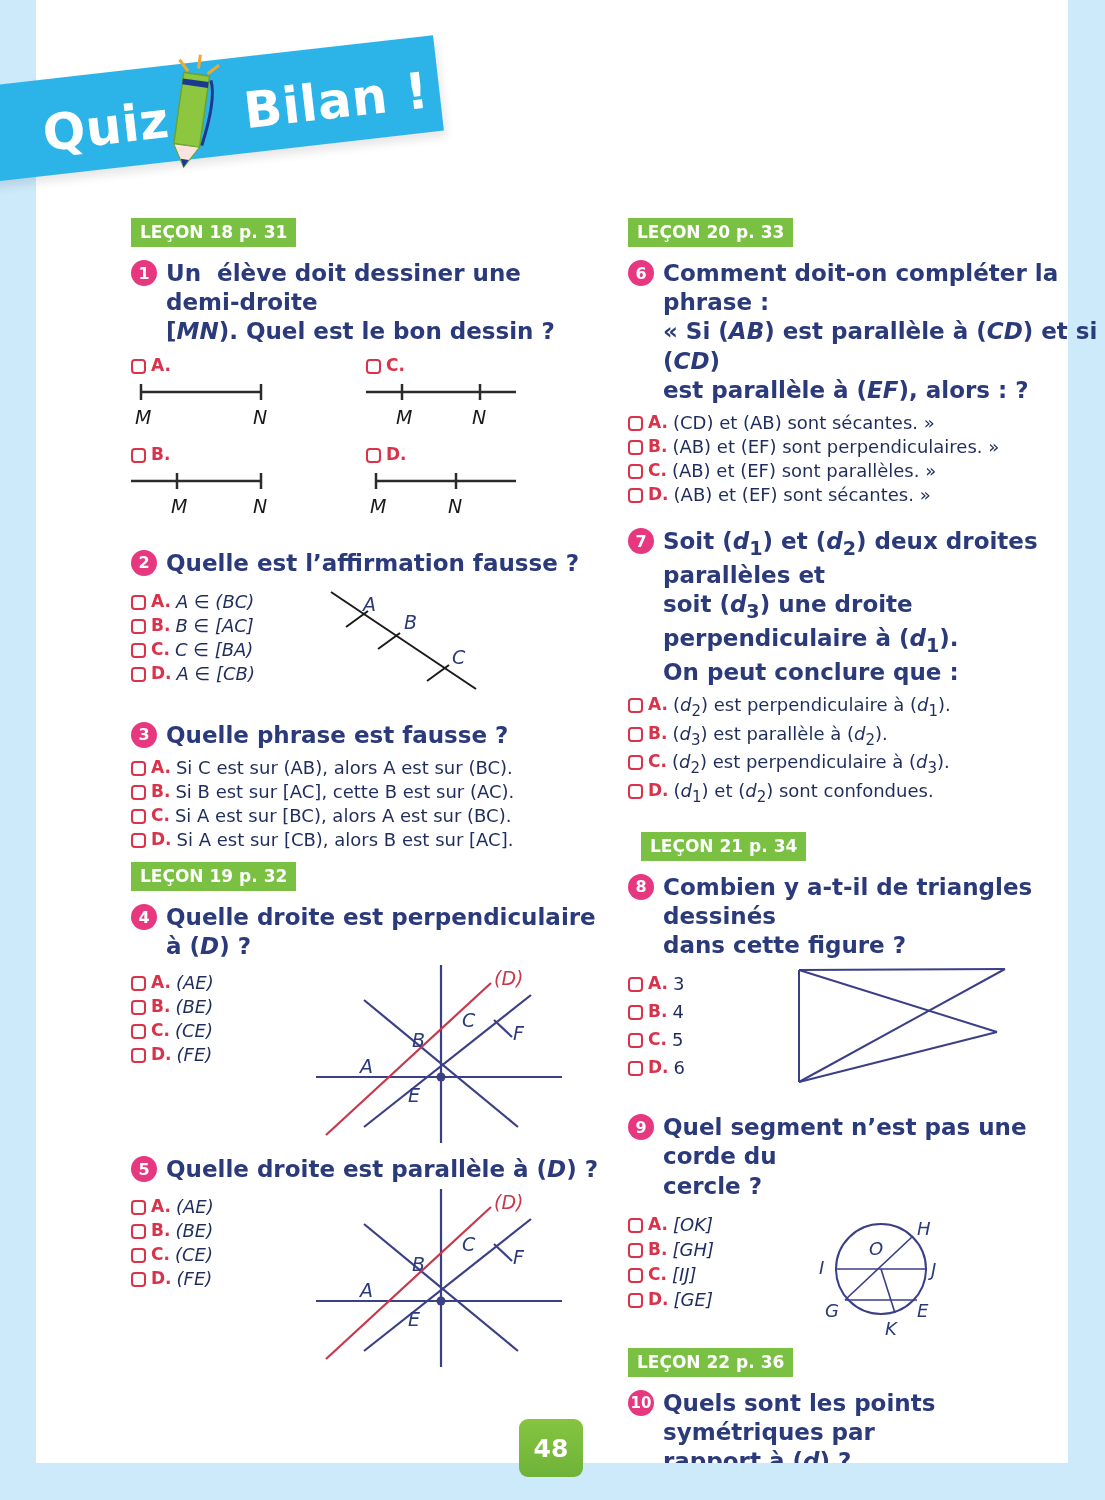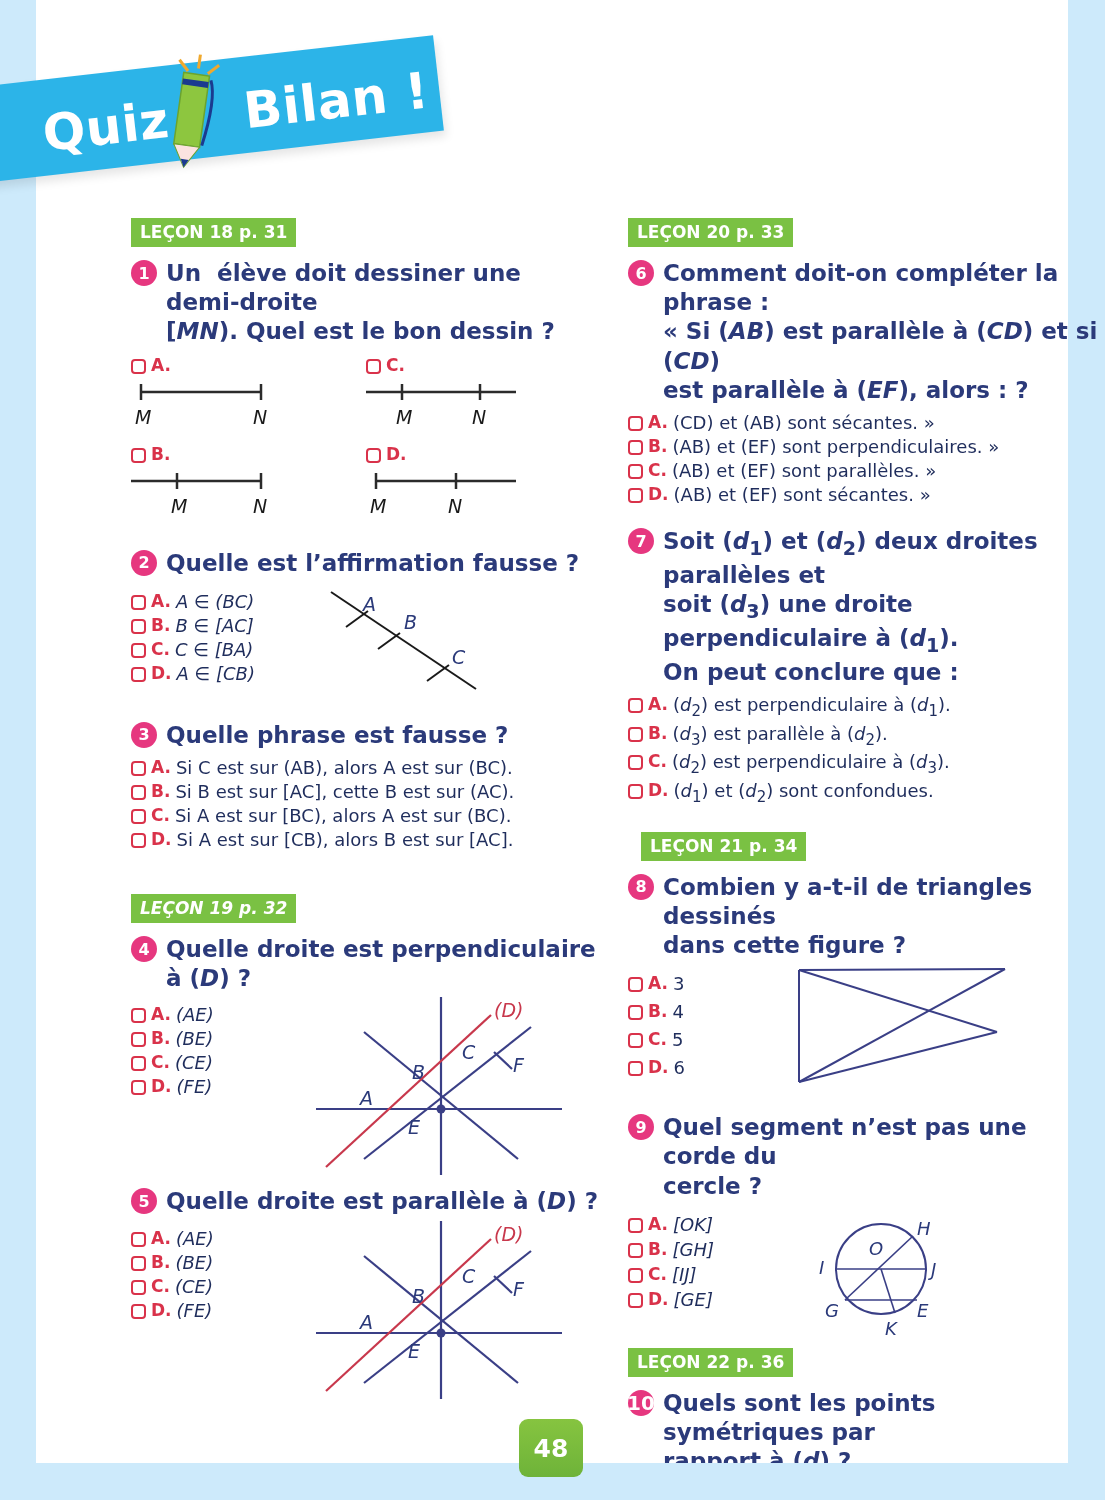--- a/index.html
+++ b/index.html
@@ -56,21 +56,21 @@
   .q-head { display:flex; align-items:flex-start; }
   .badge {
     flex:0 0 auto;
     width:26px; height:26px; border-radius:50%;
     background:#e6377f; color:#fff;
     font-weight:bold; font-size:16px;
     display:flex; align-items:center; justify-content:center;
     margin-right:9px; margin-top:1px;
     font-family:"DejaVu Sans", sans-serif;
   }
-  .badge.wide { font-size:20px; }
+  .badge.wide { font-size:15px; }
   .q-text {
     color:#2b3a7a; font-weight:bold; font-size:23px; line-height:1.27;
     font-family:"DejaVu Sans", sans-serif;
   }
   .q-text i { font-style:italic; }
 
   
   .choices { margin-top:7px; }
   .choice { display:flex; align-items:flex-start; margin-bottom:3px; }
   .cbox {
@@ -257,21 +257,21 @@
           <span class="ctxt">Si A est sur [BC), alors A est sur (BC).</span>
         </div>
         <div class="choice">
           <div class="cbox"></div>
           <span class="clet">D.</span>
           <span class="ctxt">Si A est sur [CB), alors B est sur [AC].</span>
         </div>
       </div>
     </div>
 
-    <div class="lesson" style="margin-top:40px;font-style:italic;">LEÇON 19 p. 32</div>
+    <div class="lesson" style="margin-top:8px;">LEÇON 19 p. 32</div>
 
     
     <div class="q">
       <div class="q-head">
         <div class="badge">4</div>
         <div class="q-text">Quelle droite est perpendiculaire à (<i>D</i>) ?</div>
       </div>
       <div class="row" style="margin-top:4px;">
         <div class="choices choices-narrow">
           <div class="choice">

